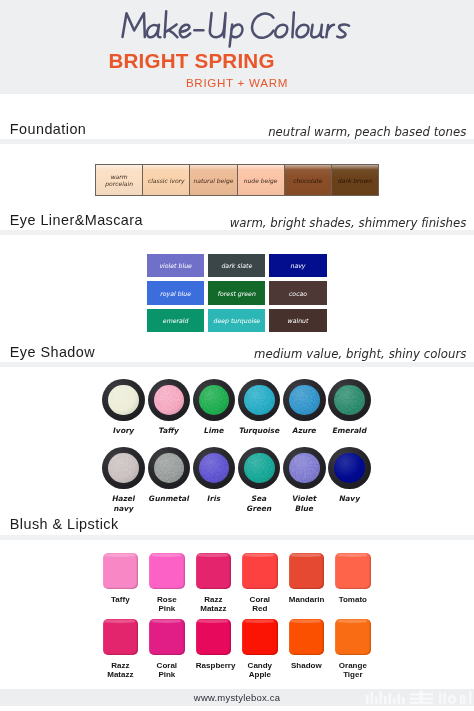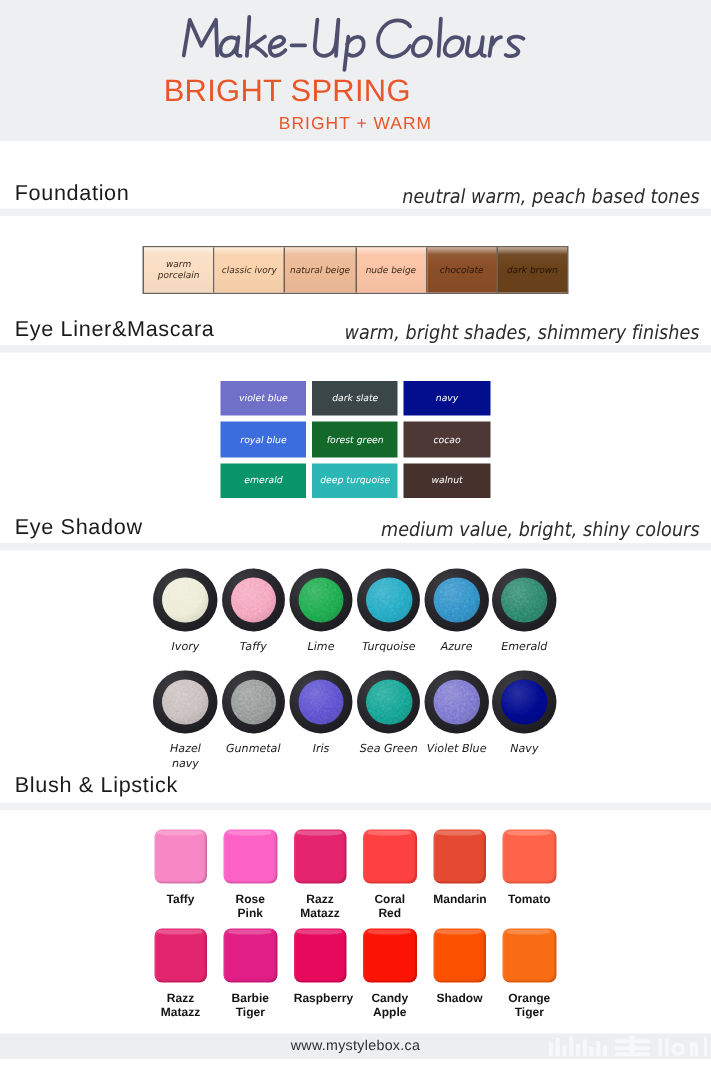--- a/index.html
+++ b/index.html
@@ -5,21 +5,21 @@
 <style>
   * { box-sizing: border-box; margin: 0; padding: 0; }
   html, body { width:474px; height:711px; overflow:hidden; }
   body { font-family:"Liberation Sans", sans-serif; background:#ffffff; }
   #page { position:relative; width:474px; height:711px; background:#ffffff; overflow:hidden; }
 
   
   .hero { position:absolute; left:0; top:0; width:474px; height:94px; background:#eeeff1; }
   .hero-title-svg { position:absolute; left:0; top:0; width:474px; height:52px; }
   .hero-sub { position:absolute; left:0; top:49px; width:383px; text-align:center;
-    font-family:"Liberation Sans", sans-serif; font-weight:normal; font-size:20.6px;
+    font-family:"Liberation Sans", sans-serif; font-weight:bold; font-size:20.6px;
     color:#e8562a; letter-spacing:0.2px; }
   .hero-sub2 { position:absolute; left:0; top:75.5px; width:474px; text-align:center;
     font-family:"Liberation Sans", sans-serif; font-size:11.6px; color:#e8562a;
     letter-spacing:0.7px; }
 
   
   .sec-title { position:absolute; left:9.8px; font-size:14.4px; color:#1b1b1b; white-space:nowrap; letter-spacing:0.45px; }
   .sec-desc  { position:absolute; right:7.6px; font-family:"DejaVu Sans", sans-serif;
                font-size:13px; color:#2b2b2b; font-style:italic; white-space:nowrap;
                font-stretch:condensed; letter-spacing:0.05px; }
@@ -50,21 +50,21 @@
   .es-cell { width:45.2px; display:flex; flex-direction:column; align-items:center; }
   .es-disc { width:42.5px; height:42.5px; border-radius:50%;
              background:radial-gradient(circle at 32% 26%, #3e3e42 0%, #2a2a2e 42%, #16161a 100%);
              display:flex; align-items:center; justify-content:center; }
   .es-inner { width:30.6px; height:30.6px; border-radius:50%; position:relative; overflow:hidden; }
   .es-inner .grain { position:absolute; left:0; top:0; width:100%; height:100%;
      opacity:0.55; mix-blend-mode:overlay; }
   .es-inner .shade { position:absolute; left:0; top:0; width:100%; height:100%; border-radius:50%;
      background:radial-gradient(circle at 36% 30%, rgba(255,255,255,0.16) 0%, rgba(255,255,255,0) 55%, rgba(0,0,0,0.16) 100%); }
   .es-label { margin-top:4.5px; width:40px; text-align:center; font-family:"DejaVu Sans", sans-serif;
-              font-weight:normal; font-style:italic; font-size:7.4px; line-height:10px; color:#1a1a1a; }
+              font-weight:bold; font-style:italic; font-size:7.4px; line-height:10px; color:#1a1a1a; }
 
   
   .lp-row { position:absolute; left:98.7px; display:flex; }
   .lp-cell { width:46.5px; display:flex; flex-direction:column; align-items:center; }
   .lp-chip { width:35.5px; height:36.5px; border-radius:5px; position:relative; overflow:hidden; }
   .lp-chip::before { content:''; position:absolute; left:2.5px; top:1px; width:calc(100% - 6px);
      height:3px; border-radius:2px 2px 50% 50%; background:rgba(255,255,255,0.22); }
   .lp-chip::after { content:''; position:absolute; left:0; top:0; width:100%; height:100%;
      border-radius:5px;
      box-shadow: inset -1.2px -1px 1.2px rgba(0,0,0,0.18),
@@ -366,21 +366,21 @@
         <div class="lp-label">Tomato</div>
       </div>
     </div>
   <div class="lp-row" id="lp-row-1" style="top:618.7px;left:97.1px">
       <div class="lp-cell">
         <div class="lp-chip" style="background: rgb(227, 37, 109);"></div>
         <div class="lp-label">Razz Matazz</div>
       </div>
       <div class="lp-cell">
         <div class="lp-chip" style="background: rgb(224, 30, 133);"></div>
-        <div class="lp-label">Barbie Tiger</div>
+        <div class="lp-label">Coral Pink</div>
       </div>
       <div class="lp-cell">
         <div class="lp-chip" style="background: rgb(230, 9, 92);"></div>
         <div class="lp-label">Raspberry</div>
       </div>
       <div class="lp-cell">
         <div class="lp-chip" style="background: rgb(251, 19, 3);"></div>
         <div class="lp-label">Candy Apple</div>
       </div>
       <div class="lp-cell">

